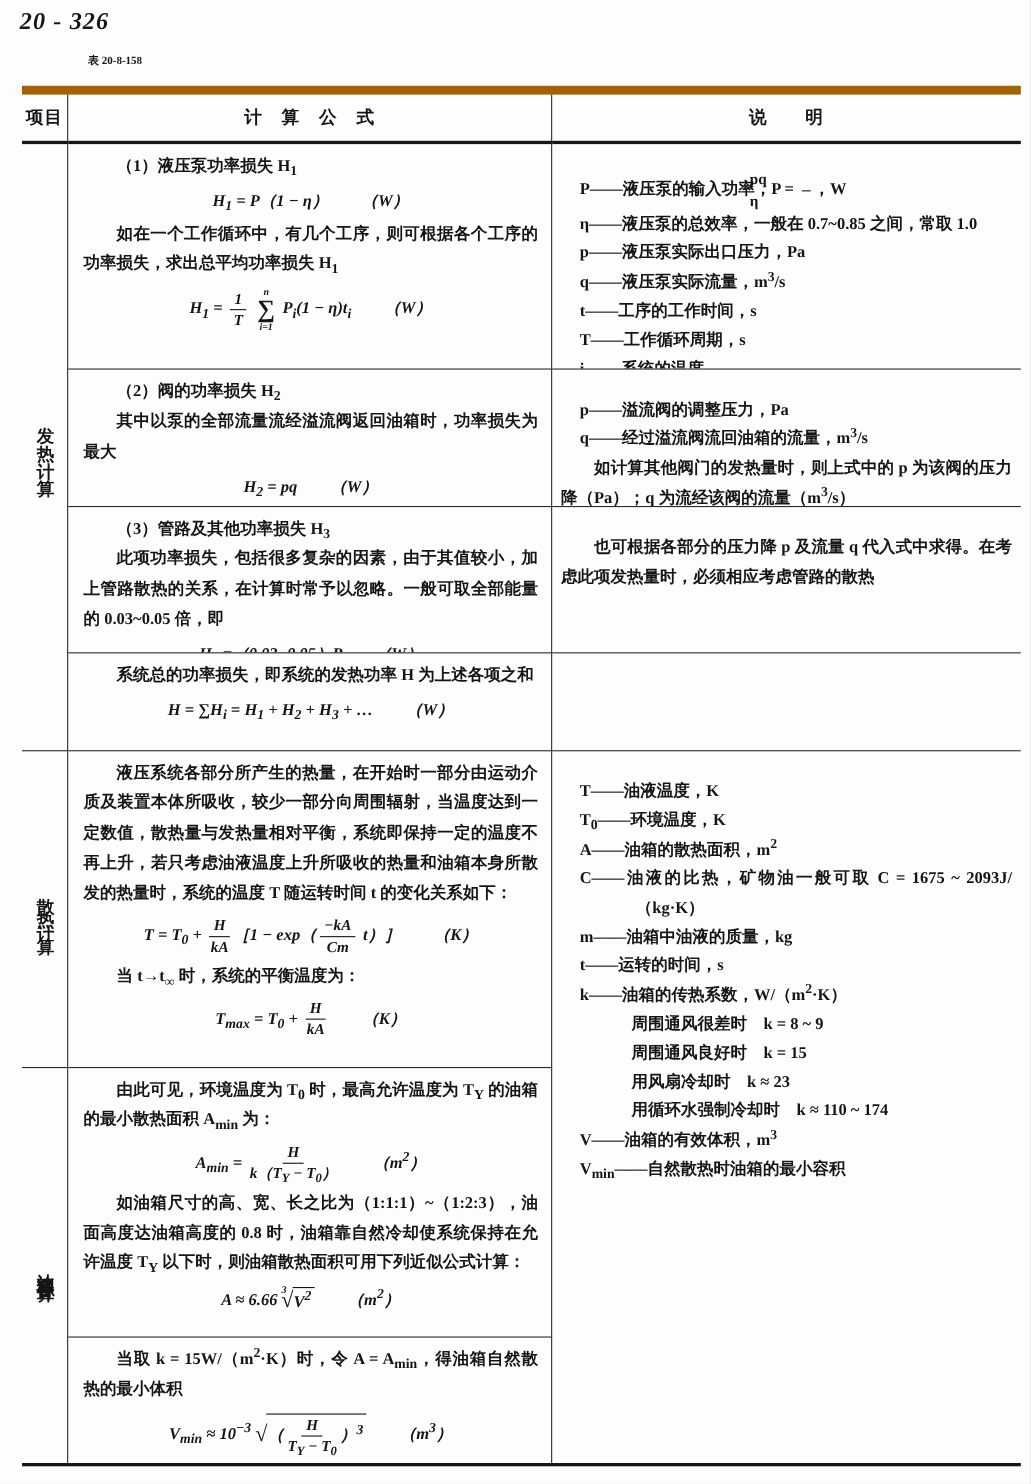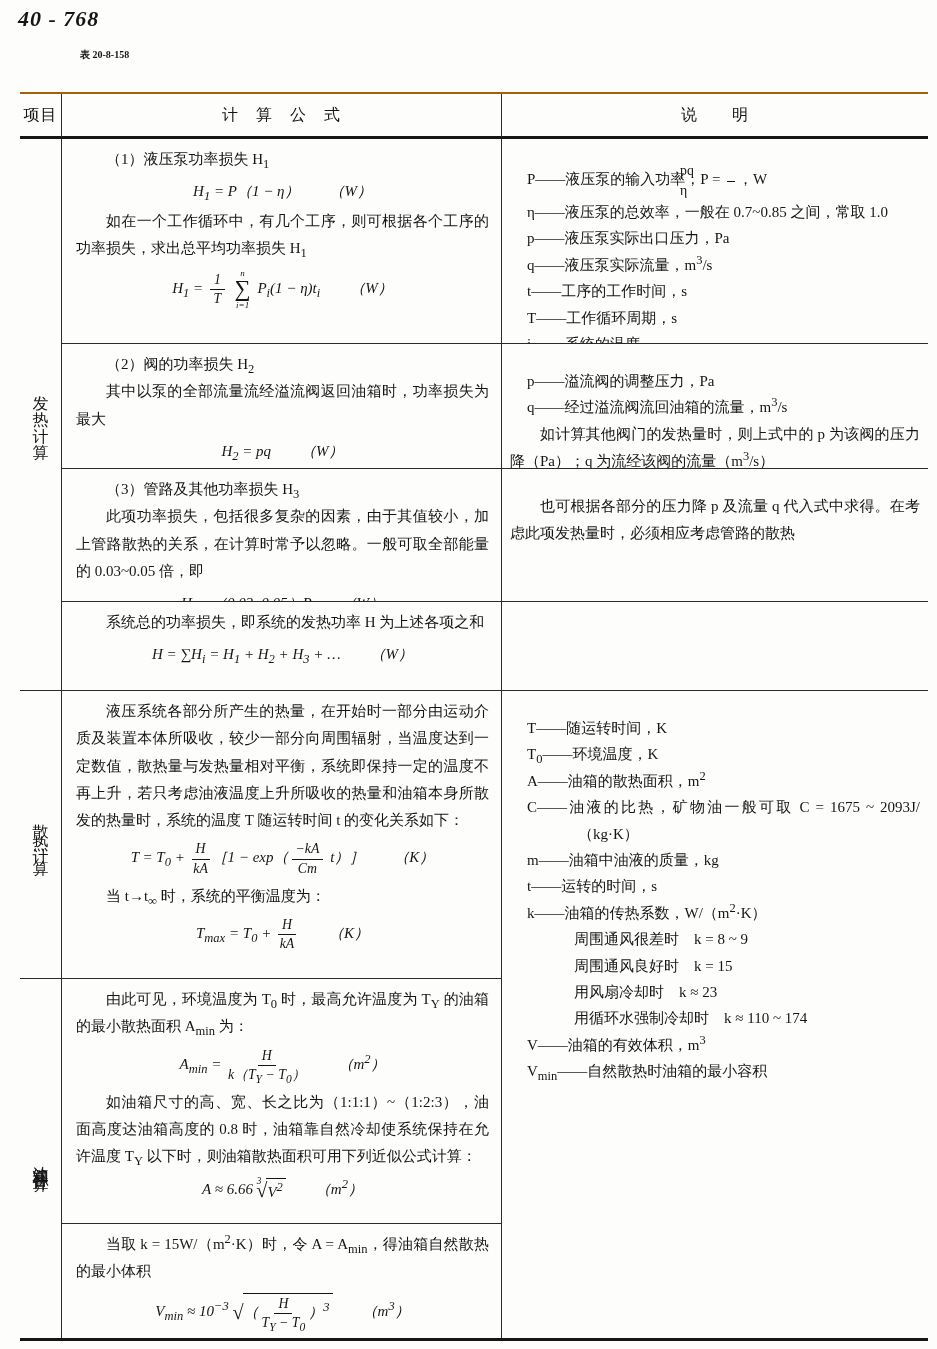--- a/index.html
+++ b/index.html
@@ -10,27 +10,28 @@
   }
   .page-number {
     position:absolute; left:18px; top:6px;
     font-size:22px; font-style:italic; font-weight:bold; letter-spacing:1px;
   }
   .table-label {
     position:absolute; left:80px; top:48px;
     font-size:10px; font-weight:bold;
   }
   .tbl {
-    position:absolute; left:20px; top:92px; width:908px;
+    position:absolute; left:20px; top:78px; width:908px;
     display:grid;
     grid-template-columns:42px 440px 1fr;
     grid-template-rows:45px 205px 125px 133px 89px 288px 245px 114px;
-    border-top:2px solid #a16207;
+    border-top:8px solid #a16207;
     border-bottom:3px solid #161616;
     box-sizing:border-box;
+    font-weight:bold;
   }
   .cell { box-sizing:border-box; overflow:hidden; }
   .hcell {
     border-bottom:3px solid #161616;
     display:flex; align-items:center; justify-content:center;
     font-size:16px; letter-spacing:1px;
   }
   .br1 { border-right:1px solid #2a2a2a; }
   .bb1 { border-bottom:1px solid #2a2a2a; }
   .labcell { display:flex; align-items:center; justify-content:center; }
@@ -68,21 +69,21 @@
   .rdeg { font-size:.62em; margin-right:-5px; transform:translateY(-8px); }
   .rsign { font-size:1.35em; font-style:normal; line-height:1; }
   .rbar { border-top:1.5px solid currentColor; padding:2px 3px 0 1px; margin-left:-1px; }
   sub,sup { line-height:0; }
 </style>
 </head>
 <body>
 
 <div class="page">
 
-  <div class="page-number">40 - 768</div>
+  <div class="page-number">20 - 326</div>
   <div class="table-label">表 20-8-158</div>
 
   <div class="tbl">
 
     <div class="cell hcell br1" style="grid-area:1/1/2/2">项目</div>
     <div class="cell hcell br1" style="grid-area:1/2/2/3">计　算　公　式</div>
     <div class="cell hcell" style="grid-area:1/3/2/4">说　　明</div>
 
     <div class="cell labcell br1 bb1" style="grid-area:2/1/6/2">
       <span class="vlabel vl-g0">发热计算</span>
@@ -148,21 +149,21 @@
             <span class="fnum">−kA</span>
             <span class="fden">Cm</span>
           </span> t）］　　（K）</div>
         <div class="ln para">当 t→t<sub>∞</sub> 时，系统的平衡温度为：</div>
         <div class="ln formula">T<sub>max</sub> = T<sub>0</sub> + <span class="frac">
             <span class="fnum">H</span>
             <span class="fden">kA</span>
           </span>　　（K）</div>
       </div>
     <div class="cell ecell" style="grid-area:6/3/9/4">
-        <div class="ln def">T——随运转时间，K</div>
+        <div class="ln def">T——油液温度，K</div>
         <div class="ln def">T<sub>0</sub>——环境温度，K</div>
         <div class="ln def">A——油箱的散热面积，m<sup>2</sup></div>
         <div class="ln def">C——油液的比热，矿物油一般可取 C = 1675 ~ 2093J/（kg·K）</div>
         <div class="ln def">m——油箱中油液的质量，kg</div>
         <div class="ln def">t——运转的时间，s</div>
         <div class="ln def">k——油箱的传热系数，W/（m<sup>2</sup>·K）</div>
         <div class="ln indent">周围通风很差时　k = 8 ~ 9</div>
         <div class="ln indent">周围通风良好时　k = 15</div>
         <div class="ln indent">用风扇冷却时　k ≈ 23</div>
         <div class="ln indent">用循环水强制冷却时　k ≈ 110 ~ 174</div>

